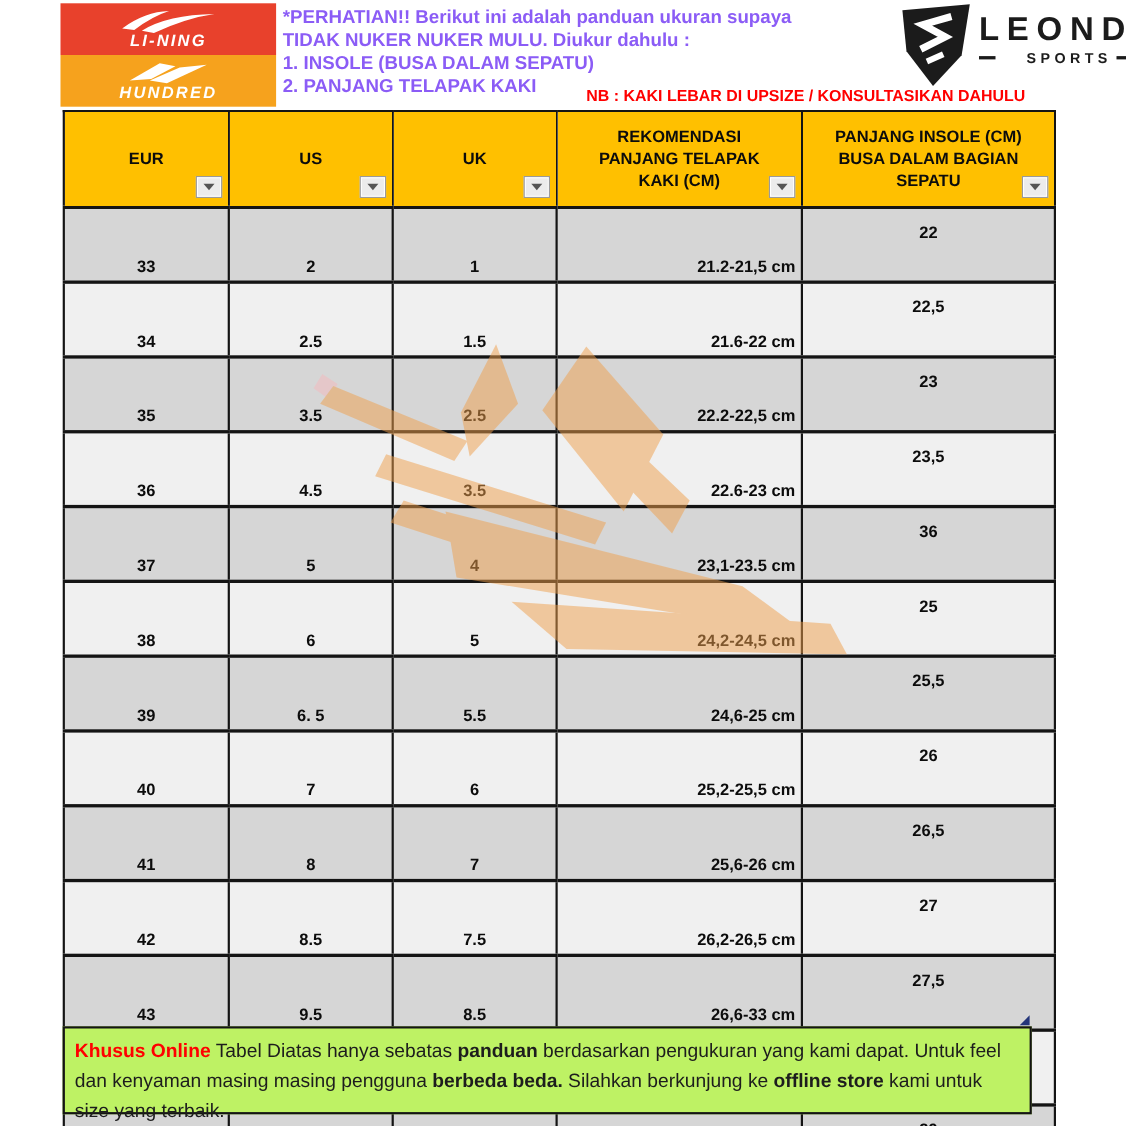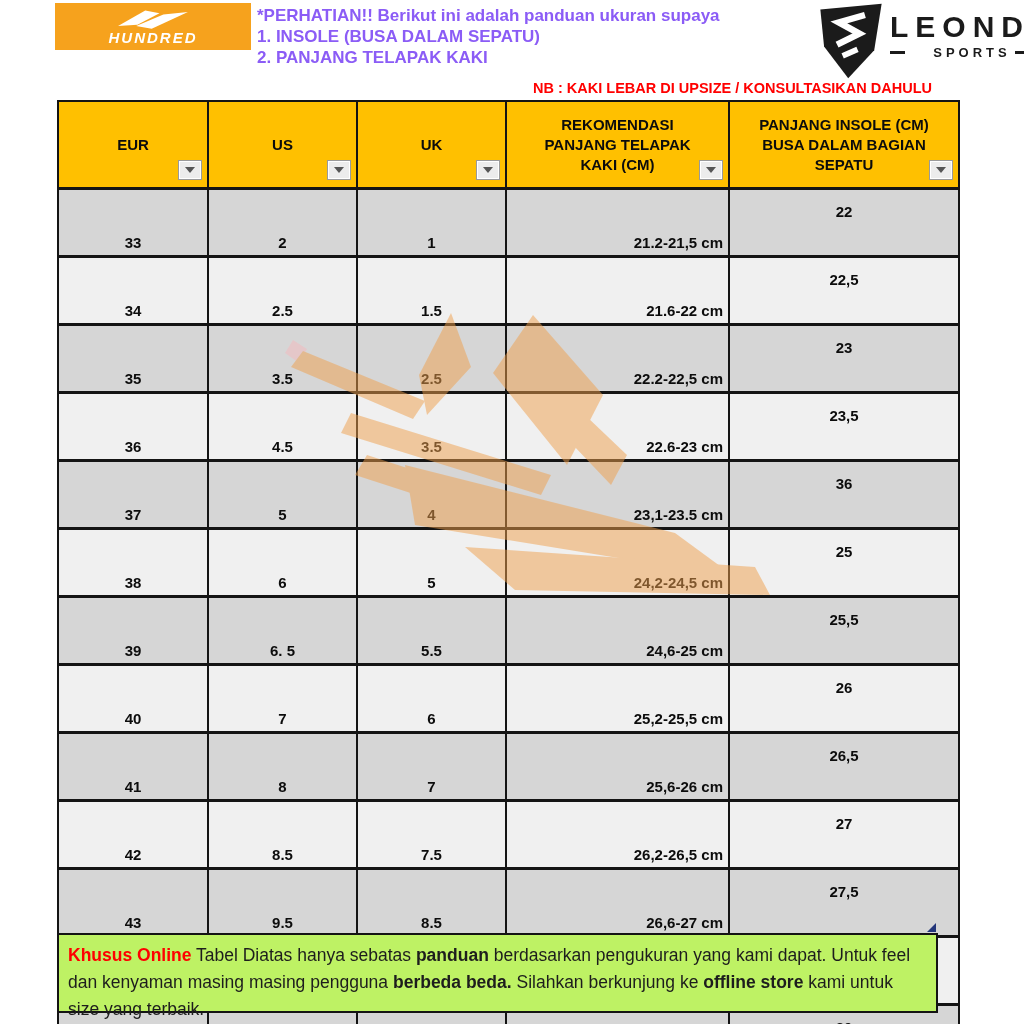--- a/index.html
+++ b/index.html
@@ -76,31 +76,39 @@
   }
   .seg-red-bold{color:#FF0000;font-weight:bold;}
   .seg-bold{font-weight:bold;}
 </style>
 </head>
 <body>
 
 <div class="canvas">
 
   <div class="brand-stack">
+    <div class="brand-block brand-red">
+      <svg class="brand-glyph" width="96" height="22" viewBox="0 0 130 32">
+        <path d="M4 26 Q34 4 66 3 Q44 10 20 28 Z" fill="#fff"></path>
+        <path d="M30 29 Q64 8 126 7 Q90 12 46 32 Z" fill="#fff"></path>
+      </svg>
+      <span class="brand-label">LI-NING</span>
+    </div>
     <div class="brand-block brand-orange">
       <svg class="brand-glyph" width="84" height="22" viewBox="0 0 120 34">
         <path d="M6 28 L48 4 L70 8 L36 26 Z" fill="#fff"></path>
         <path d="M34 28 L76 10 L114 6 L58 32 Z" fill="#fff"></path>
       </svg>
       <span class="brand-label">HUNDRED</span>
     </div>
   </div>
 
   <div class="notice">
       <div class="notice-line">*PERHATIAN!! Berikut ini adalah panduan ukuran supaya</div>
+      <div class="notice-line">TIDAK NUKER NUKER MULU. Diukur dahulu :</div>
       <div class="notice-line">1. INSOLE (BUSA DALAM SEPATU)</div>
       <div class="notice-line">2. PANJANG TELAPAK KAKI</div>
     </div>
   <div class="nb-line">NB : KAKI LEBAR DI UPSIZE / KONSULTASIKAN DAHULU</div>
 
   <div class="leond-logo">
     <svg width="70" height="78" viewBox="0 0 74 84">
       <polygon points="4,8 70,2 62,52 34,82 8,48" fill="#1b1b1b"></polygon>
       <path d="M52 14 L24 22 L46 34 L22 46" stroke="#fff" stroke-width="7" fill="none"></path>
       <path d="M28 58 L44 51" stroke="#fff" stroke-width="6" fill="none"></path>
@@ -207,21 +215,21 @@
           <td class="cell-eur">42</td>
           <td class="cell-us">8.5</td>
           <td class="cell-uk">7.5</td>
           <td class="cell-foot">26,2-26,5 cm</td>
           <td class="cell-insole">27</td>
         </tr>
         <tr class="row-dark">
           <td class="cell-eur">43</td>
           <td class="cell-us">9.5</td>
           <td class="cell-uk">8.5</td>
-          <td class="cell-foot">26,6-27 cm</td>
+          <td class="cell-foot">26,6-33 cm</td>
           <td class="cell-insole">27,5</td>
         </tr>
         <tr class="row-light">
           <td class="cell-eur">44</td>
           <td class="cell-us">10</td>
           <td class="cell-uk">9</td>
           <td class="cell-foot">27,2-27,5 cm</td>
           <td class="cell-insole">28</td>
         </tr>
         <tr class="row-dark">

